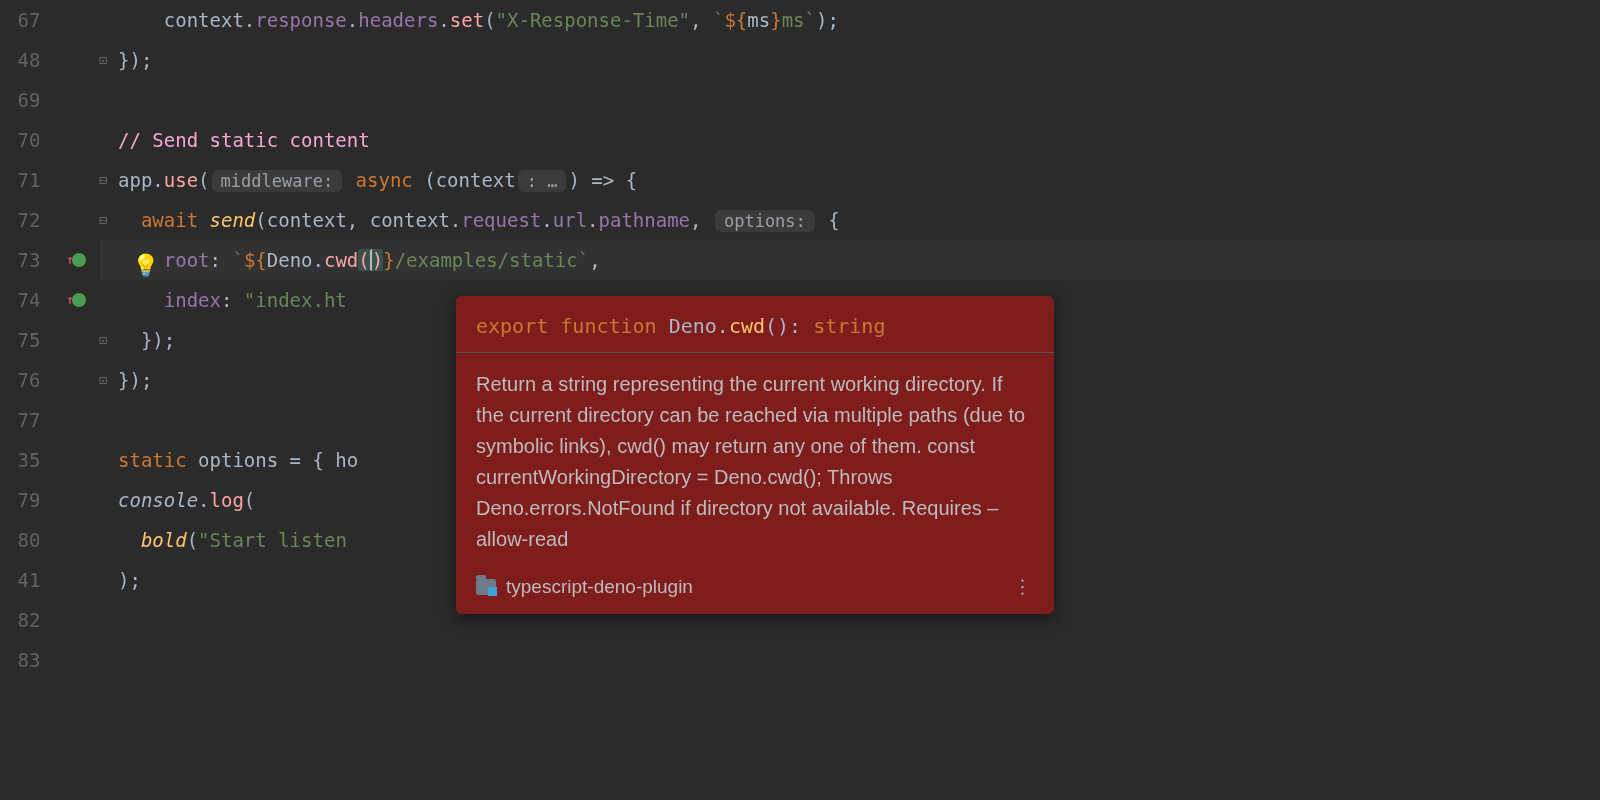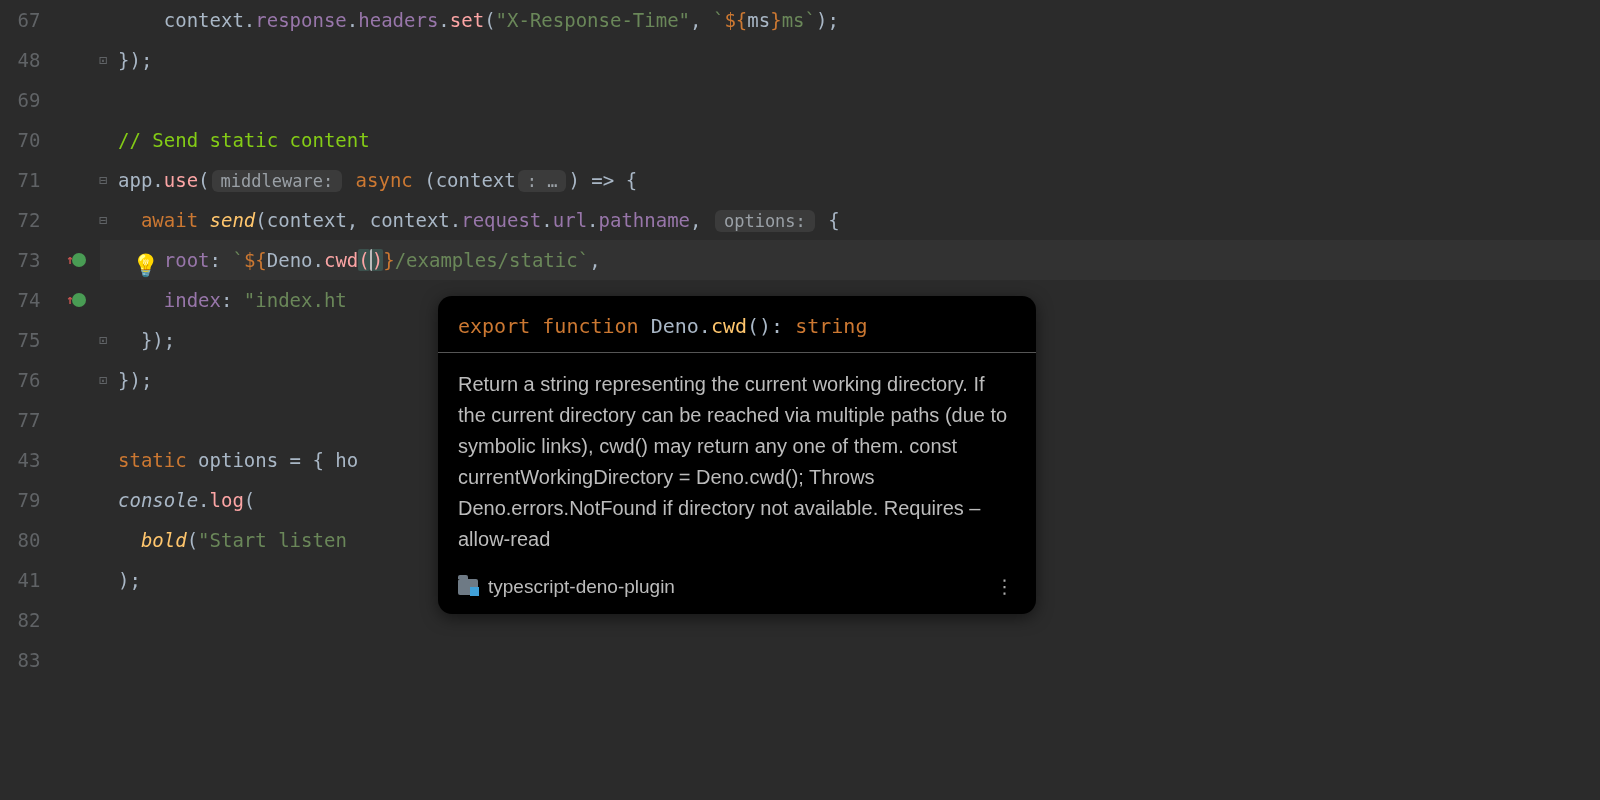--- a/index.html
+++ b/index.html
@@ -80,46 +80,46 @@
     font-size: 22px;
   }
   
   .c-default { color: #a9b7c6; }
   .c-kw      { color: #cc7832; }
   .c-fn      { color: #fca5a5; }
   .c-fni     { color: #ffc66d; font-style: italic; }
   .c-str     { color: #6a8759; }
   .c-tpl     { color: #cc7832; }
   .c-prop    { color: #9876aa; }
-  .c-comment { color: #84cc16; }
+  .c-comment { color: #f9a8d4; }
   .c-paren   { color: #a9b7c6; }
   .c-italic  { font-style: italic; color:#a9b7c6; }
   .inlay {
     background: #3b3b3b;
     color: #9aa0a6;
     border-radius: 6px;
     padding: 1px 9px;
     font-size: 17px;
     margin: 0 2px;
   }
   .paren-match {
     background: #3b514d;
     border-radius: 2px;
   }
   .cursor {
     border-left: 2px solid #bbbbbb;
   }
   
   .tooltip {
     position: absolute;
-    left: 438px;
+    left: 456px;
     top: 296px;
     width: 598px;
-    background: #000000;
-    border-radius: 14px;
+    background: #7f1d1d;
+    border-radius: 6px;
     box-shadow: 0 4px 16px rgba(0,0,0,0.5);
     font-family: -apple-system, 'Segoe UI', sans-serif;
     font-size: 20px;
     color: #bababa;
   }
   .tooltip-head {
     padding: 18px 20px 14px 20px;
     border-bottom: 1px solid #555;
     font-family: 'Menlo','Consolas',monospace;
     font-size: 20px;
@@ -168,21 +168,21 @@
       <div class="gutter-line">48</div>
       <div class="gutter-line">69</div>
       <div class="gutter-line">70</div>
       <div class="gutter-line">71</div>
       <div class="gutter-line">72</div>
       <div class="gutter-line">73<span class="vcs-mark vcs-green"></span><span class="vcs-arrow">↑</span></div>
       <div class="gutter-line">74<span class="vcs-mark vcs-green"></span><span class="vcs-arrow">↑</span></div>
       <div class="gutter-line">75</div>
       <div class="gutter-line">76</div>
       <div class="gutter-line">77</div>
-      <div class="gutter-line">43</div>
+      <div class="gutter-line">35</div>
       <div class="gutter-line">79</div>
       <div class="gutter-line">80</div>
       <div class="gutter-line">41</div>
       <div class="gutter-line">82</div>
       <div class="gutter-line">83</div>
     </div>
   <div class="code" id="code">
       <div class="code-line"><span style="padding-left: 18px;"><span class="c-default">    context</span><span class="c-default">.</span><span class="c-prop">response</span><span class="c-default">.</span><span class="c-prop">headers</span><span class="c-default">.</span><span class="c-fn">set</span><span class="c-paren">(</span><span class="c-str">"X-Response-Time"</span><span class="c-default">, </span><span class="c-str">`</span><span class="c-tpl">${</span><span class="c-default">ms</span><span class="c-tpl">}</span><span class="c-str">ms`</span><span class="c-default">);</span></span></div>
       <div class="code-line"><span class="fold-mark">⊡</span><span style="padding-left: 18px;"><span class="c-default">});</span></span></div>
       <div class="code-line"><span style="padding-left: 18px;"></span></div>

